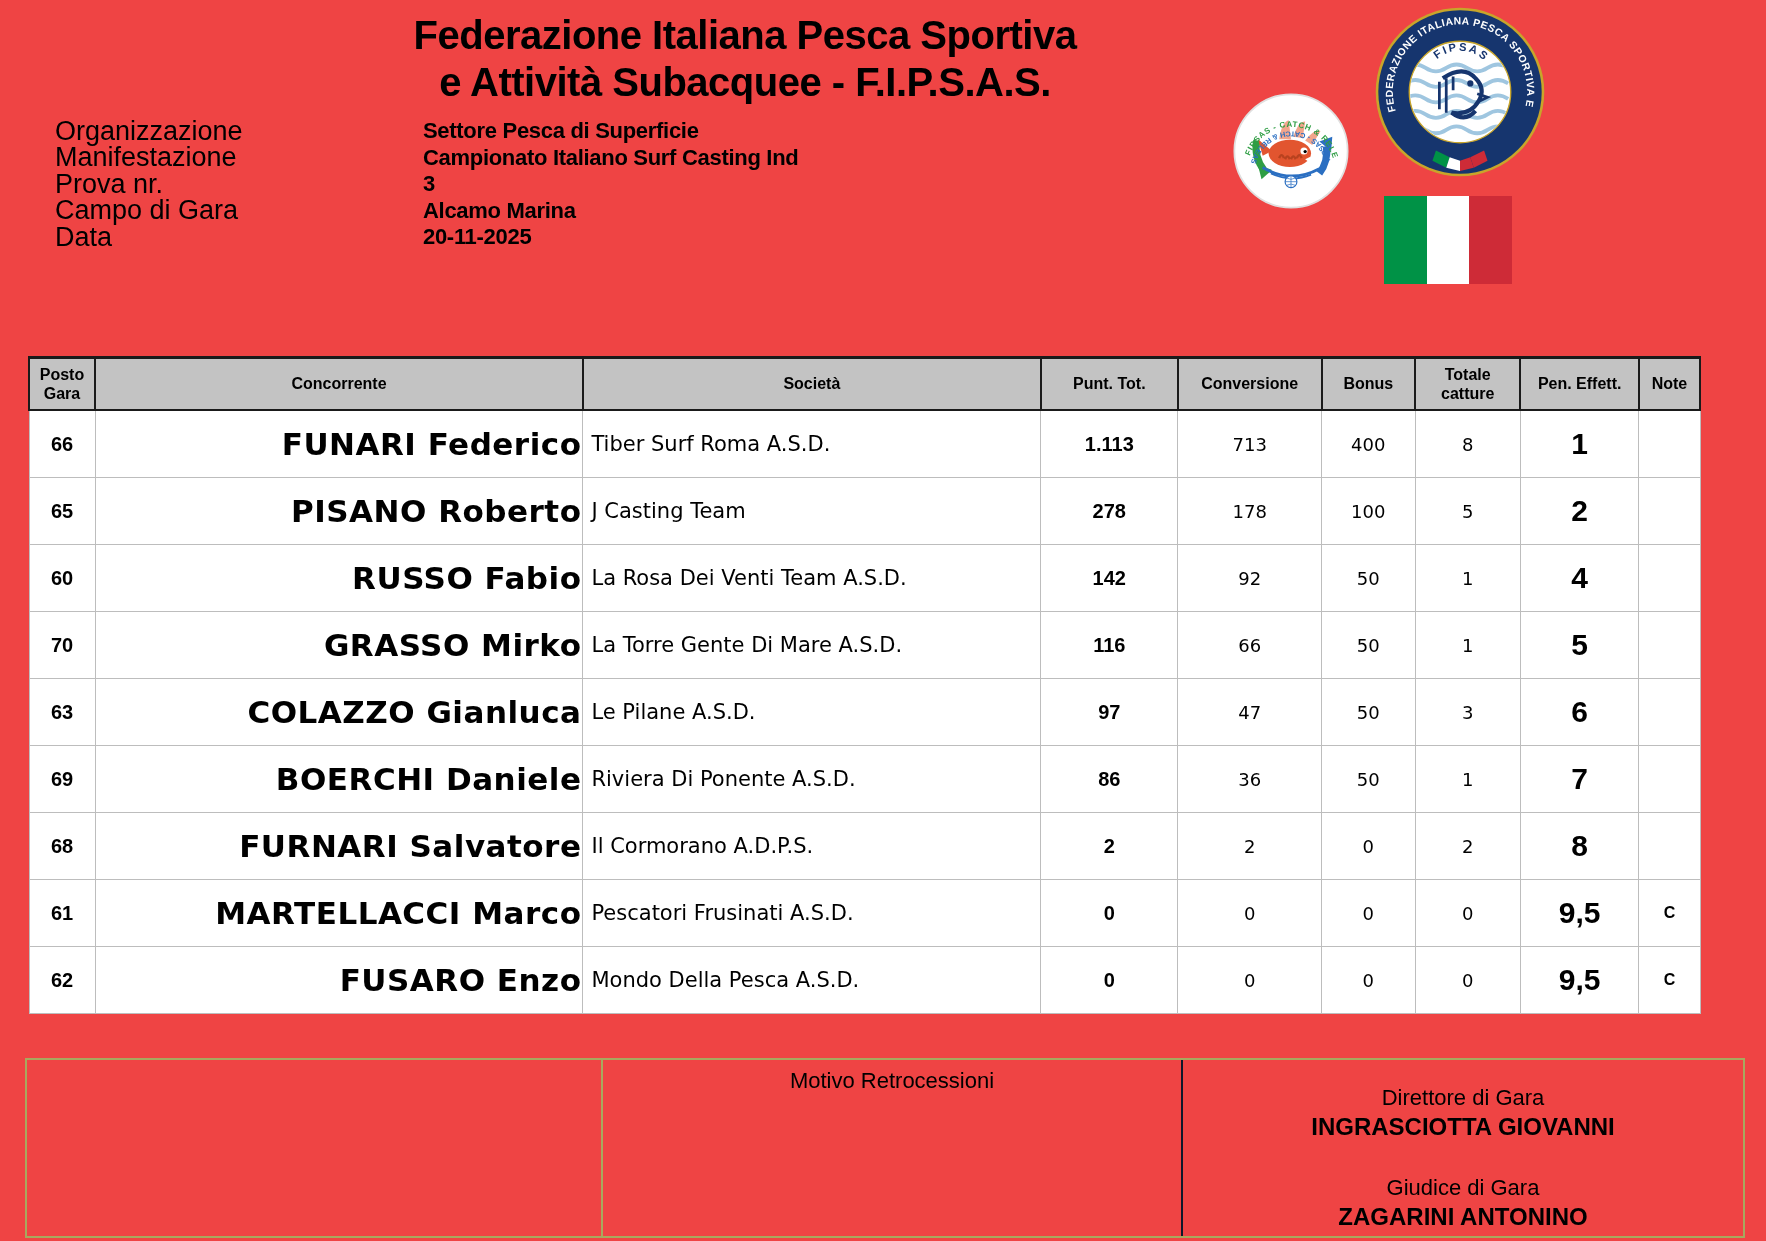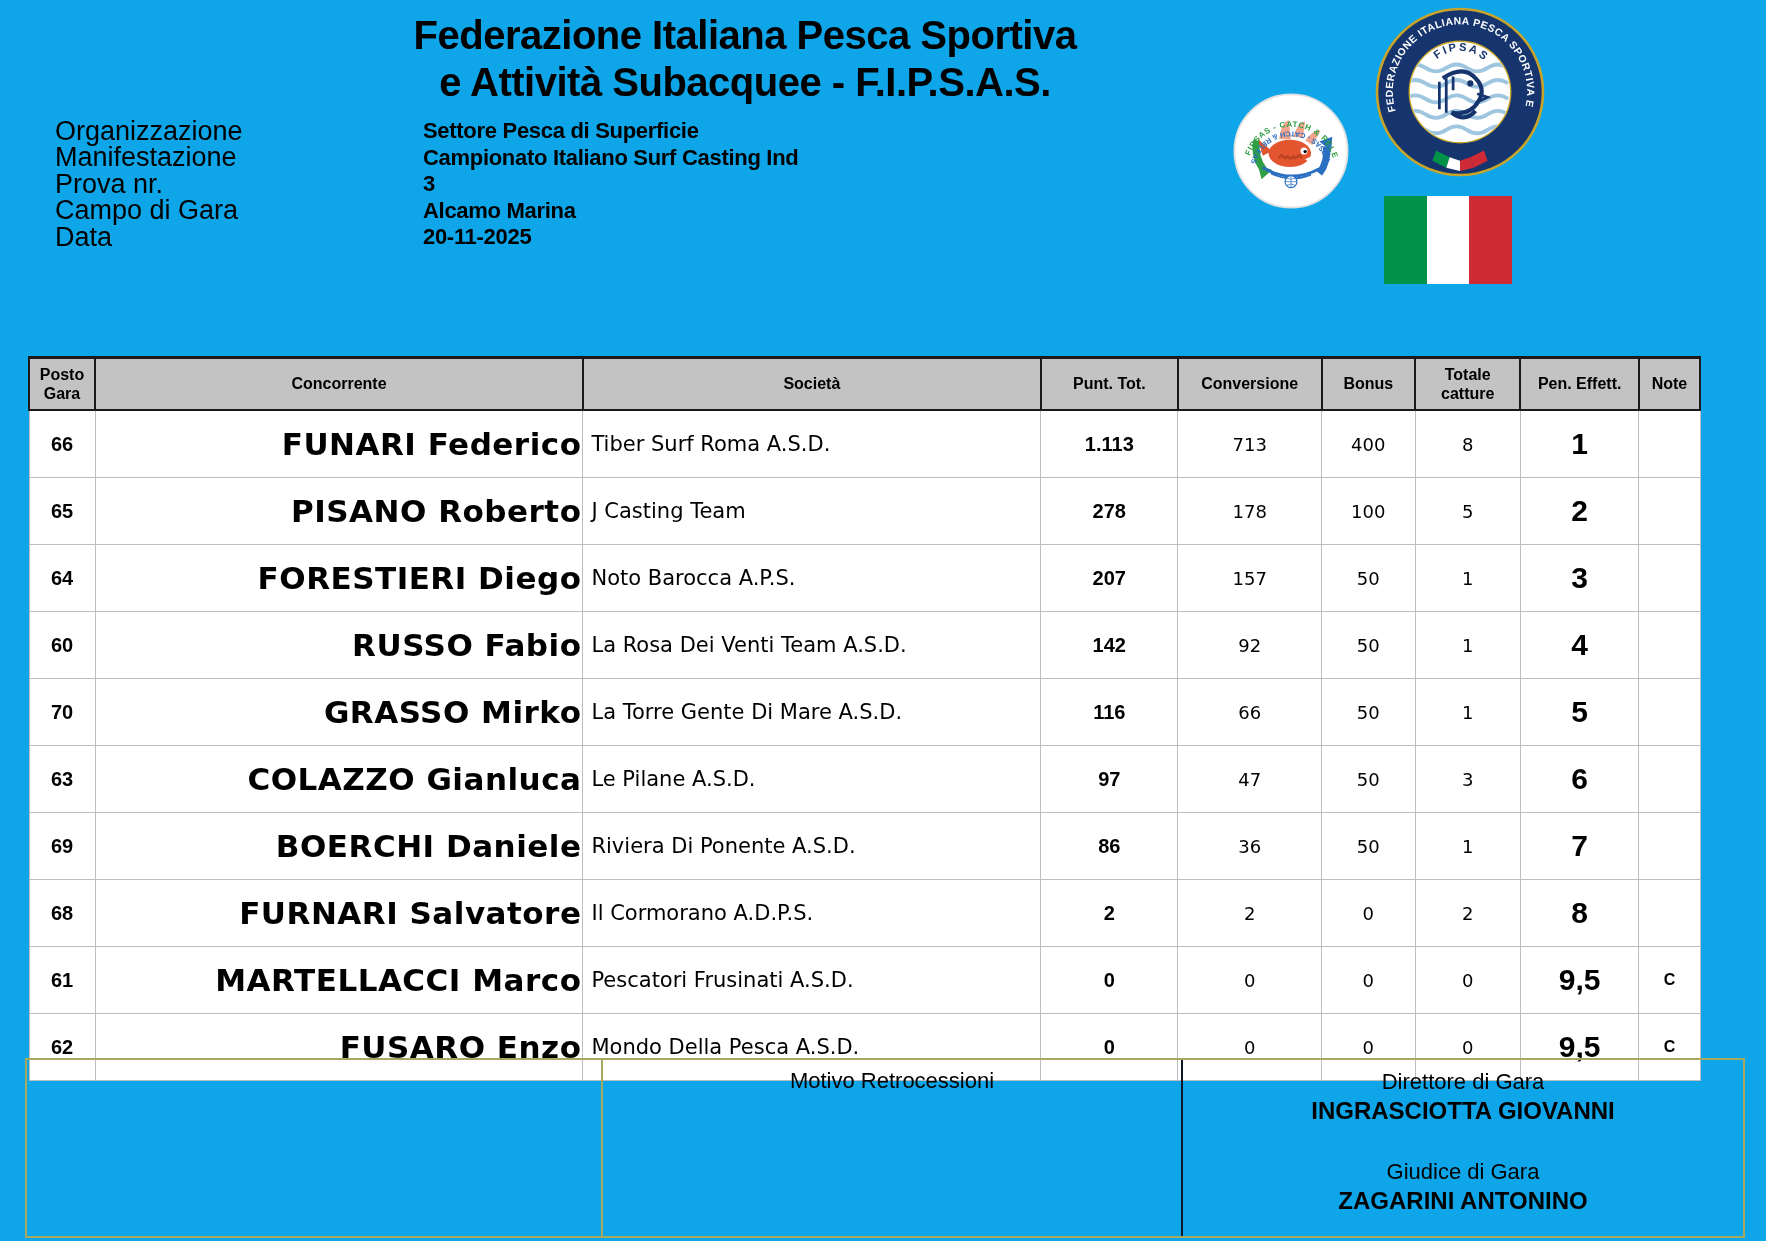--- a/index.html
+++ b/index.html
@@ -1,16 +1,16 @@
 <!DOCTYPE html>
 <html><head>
 <meta charset="utf-8">
 <style>
   html,body{margin:0;padding:0;background:#fff;}
-  .page{position:relative;width:1766px;height:1241px;background:#0ea5e9;overflow:hidden;
+  .page{position:relative;width:1766px;height:1241px;background:#ef4444;overflow:hidden;
         font-family:"Liberation Sans",sans-serif;color:#000;}
 
   
   .title-block{position:absolute;left:180px;top:12px;width:1130px;text-align:center;}
   .title-line{font-size:40px;font-weight:bold;letter-spacing:-0.5px;line-height:1.17;}
 
   .meta-block{position:absolute;left:55px;top:118px;}
   .meta-row{display:flex;height:26.5px;align-items:center;}
   .meta-label{width:368px;font-size:27px;}
   .meta-value{font-size:22px;font-weight:bold;letter-spacing:-0.3px;}
@@ -39,21 +39,21 @@
   td.c-num{font-size:18px;text-align:center;font-family:"DejaVu Sans",sans-serif;}
   td.c-pen{font-size:30px;font-weight:bold;text-align:center;}
   td.c-note{font-size:16px;font-weight:bold;text-align:center;}
 
   
   .footer-box{position:absolute;left:25px;top:1058px;width:1716px;height:176px;
     border:2px solid #a8a85e;display:flex;}
   .fcell{height:100%;box-sizing:border-box;}
   .fcell.left{width:576px;border-right:2px solid #a8a85e;}
   .fcell.mid{width:580px;border-right:2px solid #0f172a;text-align:center;padding-top:8px;font-size:22px;}
-  .fcell.right{flex:1;text-align:center;padding-top:8px;}
+  .fcell.right{flex:1;text-align:center;padding-top:24px;}
   .f-label{font-size:22px;line-height:28px;}
   .f-name{font-size:24px;font-weight:bold;line-height:30px;}
   .f-gap{height:32px;}
 </style>
 </head>
 <body>
 
 <div class="page">
 
   <div class="title-block">
@@ -210,31 +210,20 @@
           <td class="c-conc">PISANO Roberto</td>
           <td class="c-soc">J Casting Team</td>
           <td class="c-punt">278</td>
           <td class="c-num">178</td>
           <td class="c-num">100</td>
           <td class="c-num">5</td>
           <td class="c-pen">2</td>
           <td class="c-note"></td>
         </tr>
         <tr>
-          <td class="c-posto">64</td>
-          <td class="c-conc">FORESTIERI Diego</td>
-          <td class="c-soc">Noto Barocca A.P.S.</td>
-          <td class="c-punt">207</td>
-          <td class="c-num">157</td>
-          <td class="c-num">50</td>
-          <td class="c-num">1</td>
-          <td class="c-pen">3</td>
-          <td class="c-note"></td>
-        </tr>
-        <tr>
           <td class="c-posto">60</td>
           <td class="c-conc">RUSSO Fabio</td>
           <td class="c-soc">La Rosa Dei Venti Team A.S.D.</td>
           <td class="c-punt">142</td>
           <td class="c-num">92</td>
           <td class="c-num">50</td>
           <td class="c-num">1</td>
           <td class="c-pen">4</td>
           <td class="c-note"></td>
         </tr>

